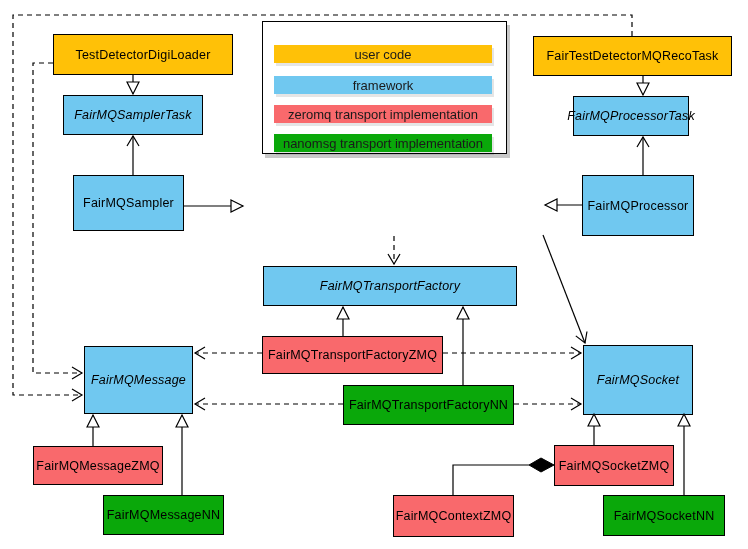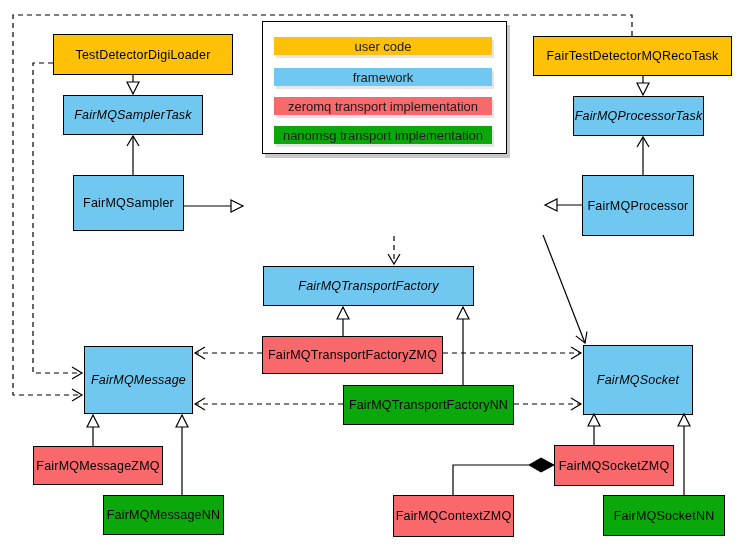--- a/index.html
+++ b/index.html
@@ -21,20 +21,21 @@
   .legend{
     position:absolute;left:262px;top:21px;width:245px;height:133px;z-index:2;
     background:#fff;border:1.5px solid #000;box-sizing:border-box;
     box-shadow:3px 4px 0 #c9c9c9;
   }
   .legend-bar{
     position:absolute;left:11px;width:218px;height:18px;
     display:flex;align-items:center;justify-content:center;
     font-size:13px;color:#1a1a1a;white-space:nowrap;
     box-shadow:2px 3px 0 rgba(0,0,0,0.10);
+    margin-top:8px;
   }
 </style>
 </head>
 <body>
 
 <div class="stage">
 
   <svg class="edges" width="748" height="549" viewBox="0 0 748 549" xmlns="http://www.w3.org/2000/svg">
     <defs>
       <marker id="mTri" markerUnits="userSpaceOnUse" markerWidth="16" markerHeight="16" refX="13" refY="7" orient="auto">
@@ -92,34 +93,34 @@
   </div>
 
   <div class="node gold" style="left:533px;top:36px;width:199px;height:40px">
     <span>FairTestDetectorMQRecoTask</span>
   </div>
 
   <div class="node blue abstract" style="left:63px;top:95px;width:140px;height:40px">
     <span>FairMQSamplerTask</span>
   </div>
 
-  <div class="node blue abstract" style="left:573px;top:96px;width:131px;height:40px">
+  <div class="node blue abstract" style="left:573px;top:96px;width:116px;height:40px">
     <span>FairMQProcessorTask</span>
   </div>
 
   <div class="node blue" style="left:73px;top:175px;width:111px;height:56px">
     <span>FairMQSampler</span>
   </div>
 
 
   <div class="node blue" style="left:582px;top:175px;width:112px;height:61px">
     <span>FairMQProcessor</span>
   </div>
 
-  <div class="node blue abstract" style="left:263px;top:266px;width:211px;height:40px">
+  <div class="node blue abstract" style="left:263px;top:266px;width:254px;height:40px">
     <span>FairMQTransportFactory</span>
   </div>
 
   <div class="node red" style="left:262px;top:336px;width:181px;height:38px">
     <span>FairMQTransportFactoryZMQ</span>
   </div>
 
   <div class="node green" style="left:343px;top:385px;width:171px;height:40px">
     <span>FairMQTransportFactoryNN</span>
   </div>

